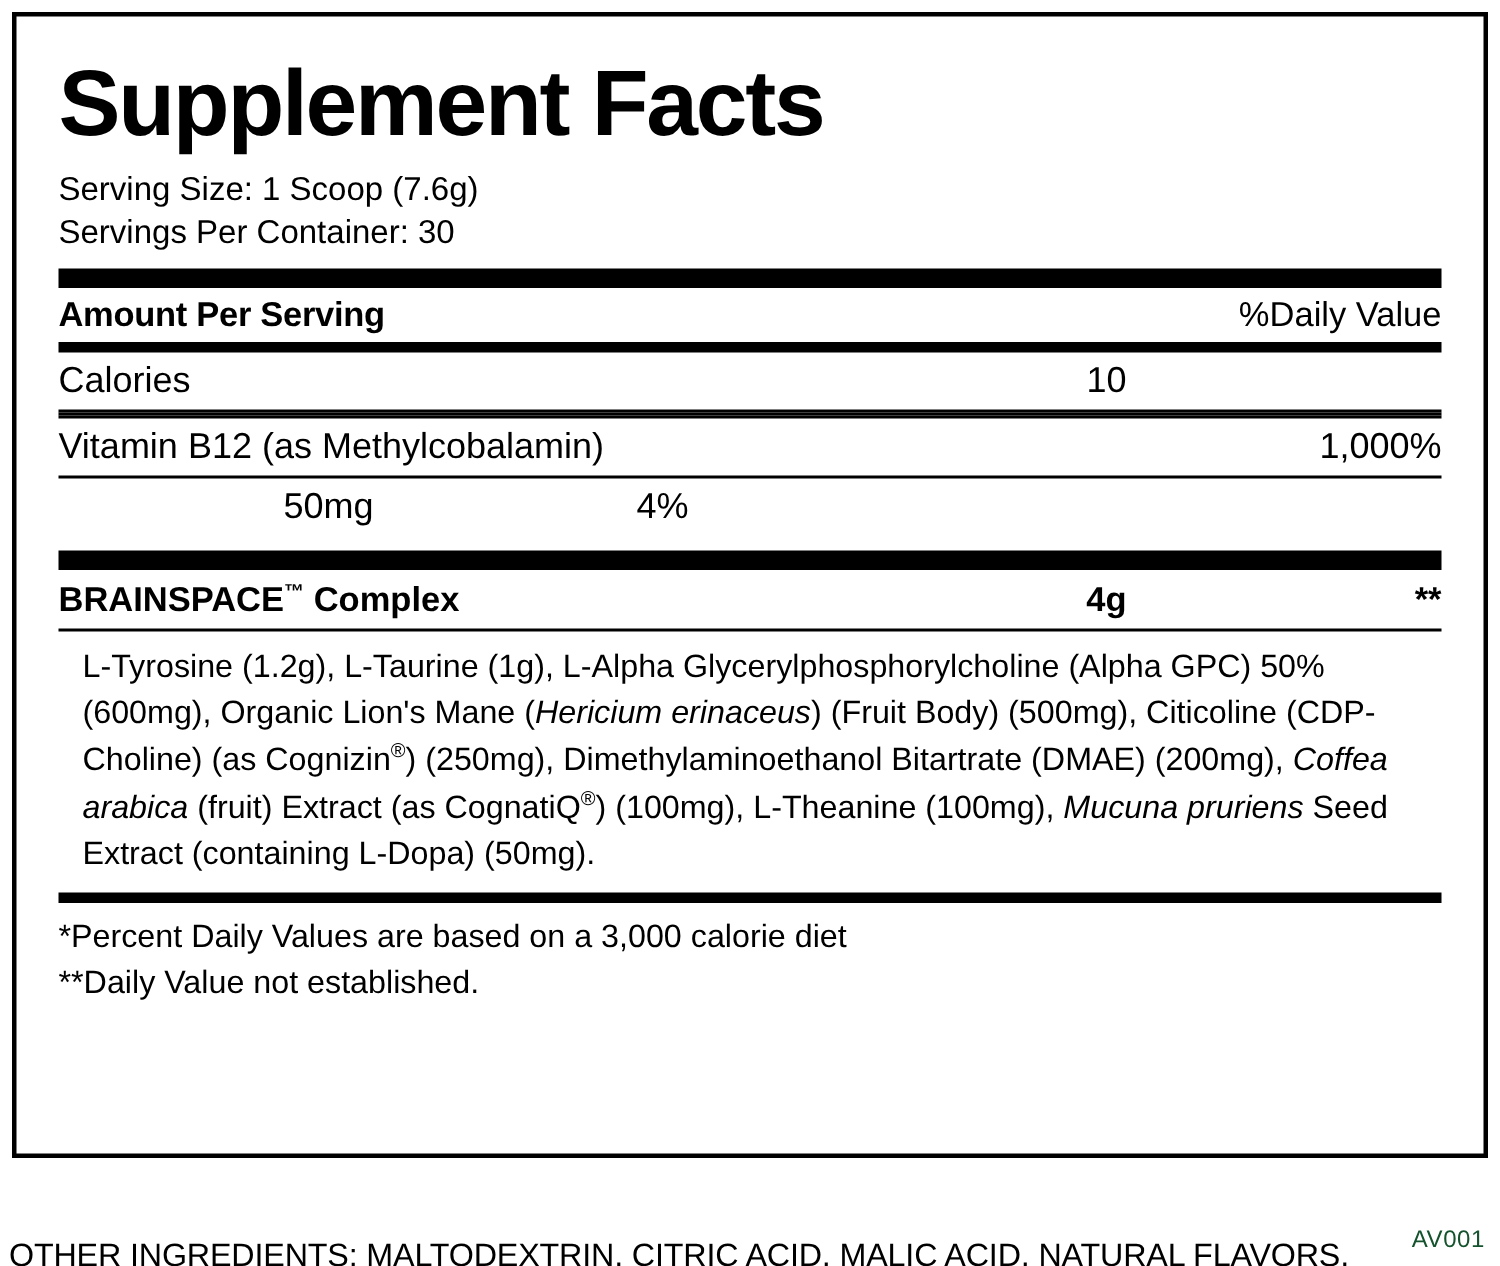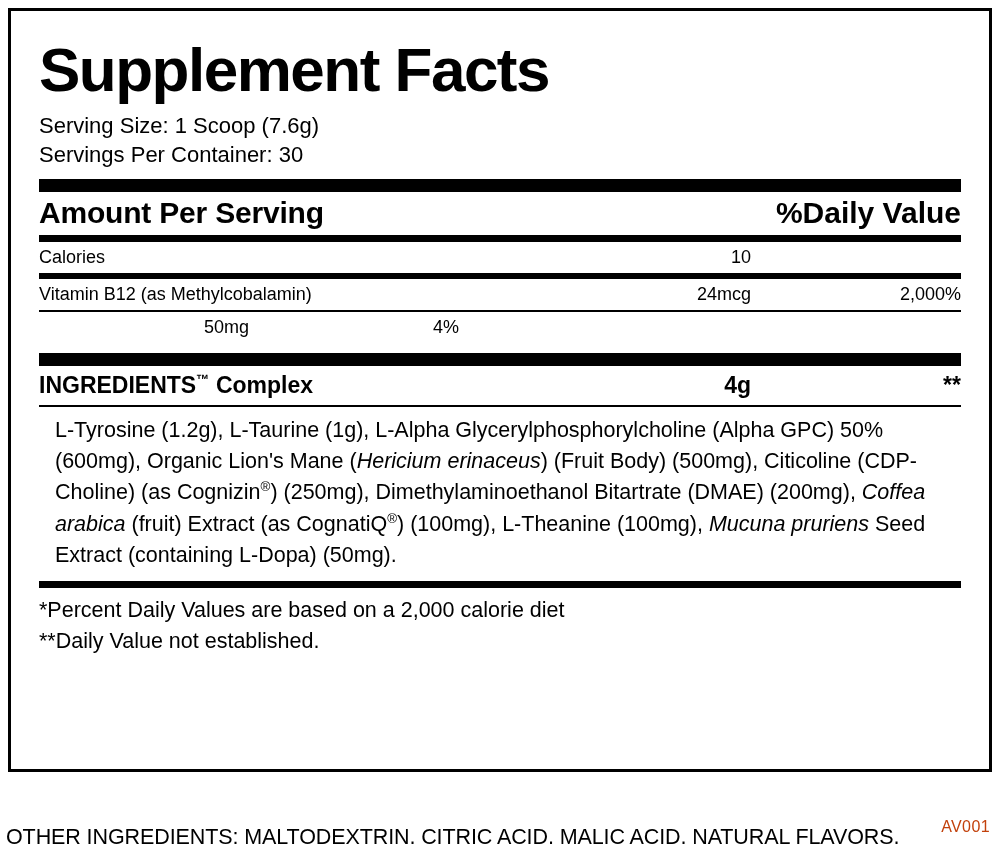--- a/index.html
+++ b/index.html
@@ -53,45 +53,45 @@
     margin: 0;
   }
   .rule-thin {
     height: 2px;
     background: #000;
     margin: 0;
   }
   .row {
     display: flex;
     align-items: baseline;
-    font-size: 18px;
+    font-size: 24px;
     padding: 5px 0 5px 0;
   }
   .row .c-name {
     flex: 1 1 auto;
     text-align: left;
     white-space: nowrap;
   }
   .row .c-amt {
     width: 210px;
     text-align: right;
     flex: 0 0 auto;
   }
   .row .c-dv {
     width: 210px;
     text-align: right;
     flex: 0 0 auto;
   }
   .row.header {
     font-weight: bold;
-    font-size: 30px;
+    font-size: 23px;
     padding: 4px 0 5px 0;
   }
   .row.header .c-name { letter-spacing: -0.2px; }
-  .row.header .c-dv { font-weight: bold; }
+  .row.header .c-dv { font-weight: normal; }
   .row.complex {
     font-weight: bold;
     font-size: 23px;
     padding: 6px 0 6px 0;
   }
   .blend-body {
     font-size: 21.5px;
     line-height: 1.45;
     padding: 8px 0 10px 16px;
   }
@@ -121,21 +121,21 @@
     padding: 0 6px;
     box-sizing: border-box;
     letter-spacing: -0.1px;
     margin-top: 42px;
   }
   .code {
     position: absolute;
     right: 10px;
     top: 818px;
     font-size: 16px;
-    color: #c2410c;
+    color: #14532d;
     letter-spacing: 0.4px;
   }
 </style>
 </head>
 <body>
 
 <div class="page">
 
   <div class="panel">
 
@@ -160,51 +160,50 @@
       <div class="c-dv"></div>
     </div>
     <div class="rule-thin"></div>
 
     <div class="rule-thin"></div>
 
     <div class="rule-thin"></div>
 
     <div class="row">
       <div class="c-name">Vitamin B12 (as Methylcobalamin)</div>
-      <div class="c-amt">24mcg</div>
-      <div class="c-dv">2,000%</div>
+      <div class="c-dv">1,000%</div>
     </div>
     <div class="rule-thin"></div>
 
     <div class="row">
       <div class="c-amt">50mg</div>
       <div class="c-dv">4%</div>
     </div>
 
     <div class="rule-thick"></div>
 
     <div class="row complex">
-      <div class="c-name"><span>INGREDIENTS</span><span class="tm">™</span><span> Complex</span></div>
+      <div class="c-name"><span>BRAINSPACE</span><span class="tm">™</span><span> Complex</span></div>
       <div class="c-amt">4g</div>
       <div class="c-dv">**</div>
     </div>
 
     <div class="rule-thin"></div>
 
     <div class="blend-body">
       L-Tyrosine (1.2g), L-Taurine (1g), L-Alpha Glycerylphosphorylcholine (Alpha GPC)
       50% (600mg), Organic Lion's Mane (<i>Hericium erinaceus</i>) (Fruit Body) (500mg),
       Citicoline (CDP-Choline) (as Cognizin<sup>®</sup>) (250mg), Dimethylaminoethanol Bitartrate
       (DMAE) (200mg), <i>Coffea arabica</i> (fruit) Extract (as CognatiQ<sup>®</sup>) (100mg),
       L-Theanine (100mg), <i>Mucuna pruriens</i> Seed Extract (containing L-Dopa) (50mg).
     </div>
 
     <div class="rule-med"></div>
 
-    <div class="footnotes">*Percent Daily Values are based on a 2,000 calorie diet</div>
+    <div class="footnotes">*Percent Daily Values are based on a 3,000 calorie diet</div>
     <div class="footnotes" style="padding-top:2px">**Daily Value not established.</div>
 
   </div>
 
   <div class="other-ing">OTHER INGREDIENTS: MALTODEXTRIN, CITRIC ACID, MALIC ACID, NATURAL FLAVORS, SUCRALOSE, CALCIUM SILICATE, SILICON DIOXIDE, BETA CAROTENE (FOR COLOR).</div>
   <div class="code">AV001</div>
 
 </div>
 
 </body></html>

